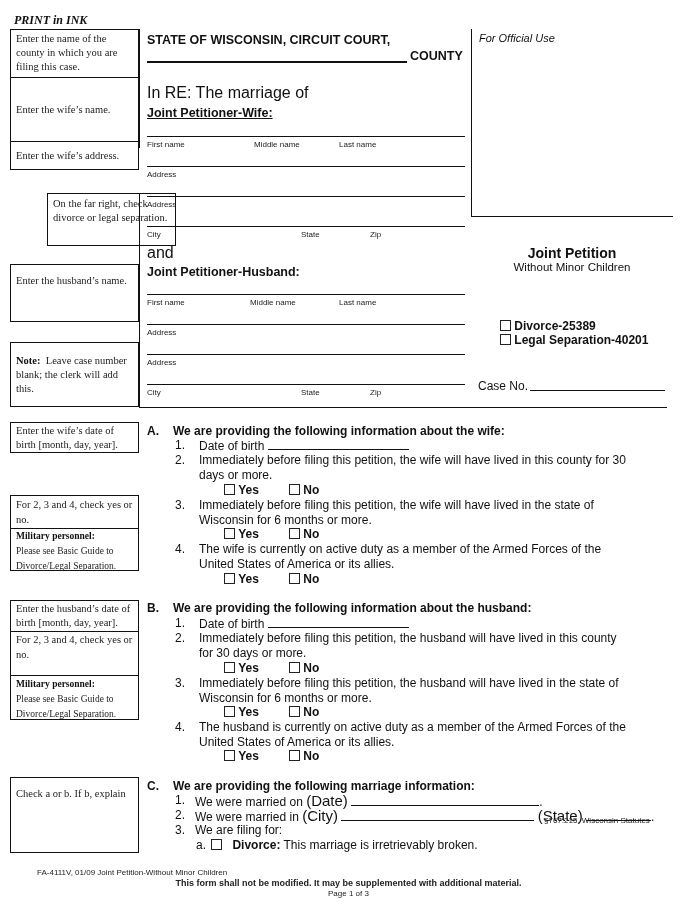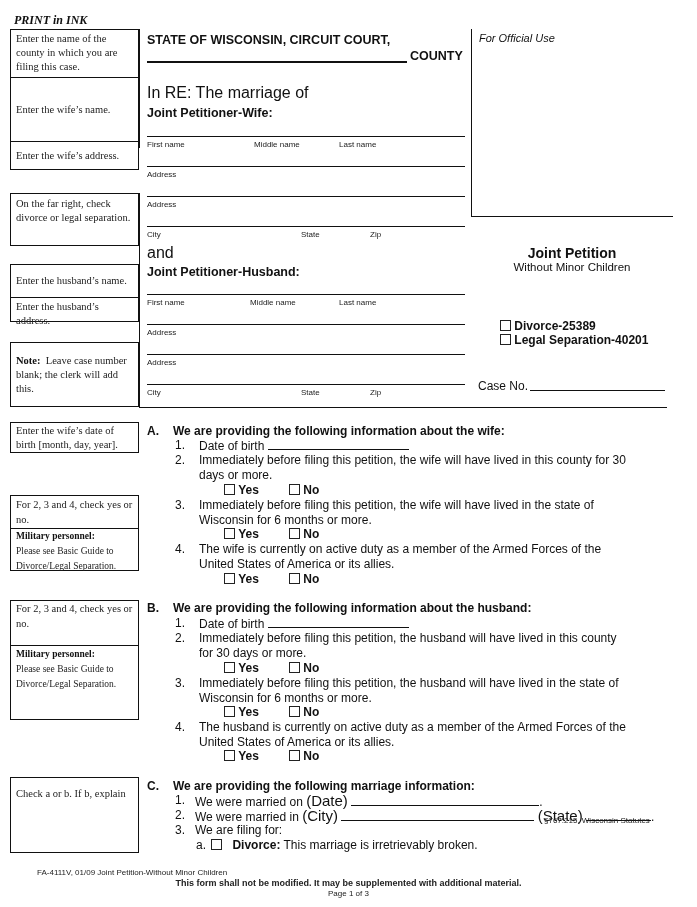--- a/index.html
+++ b/index.html
@@ -46,44 +46,43 @@
 <div class="ibox" style="top:29px;height:141px;">
   <div class="cell" style="height:47px;">Enter the name of the county in which you are filing this case.</div>
   <div class="cell" style="height:64px;display:flex;align-items:center;">
       <span>Enter the wife’s name.</span>
     </div>
   <div class="cell" style="height:28px;display:flex;align-items:center;">
       <span>Enter the wife’s address.</span>
     </div>
 </div>
 
-<div class="ibox" style="top:193px;height:53px;">
+<div class="ibox" style="top:193px;height:53px;margin-left:37px;">
   <div class="cell" style="padding-top:3px;">On the far right, check divorce or legal separation.</div>
 </div>
 
 <div class="ibox" style="top:264px;height:58px;">
   <div class="cell" style="height:32px;display:flex;align-items:center;">
       <span>Enter the husband’s name.</span>
     </div>
-  <div class="cell" style="height:31px;">Enter the husband’s address.</div>
 </div>
 
 <div class="ibox" style="top:342px;height:65px;">
   <div class="cell" style="padding-top:11px;"><b>Note:</b>&nbsp; <span>Leave case number blank; the clerk will add this.</span></div>
 </div>
 
 <div class="vline" style="left:139px;top:29px;height:119px;"></div>
 <div class="vline" style="left:139px;top:193px;height:215px;"></div>
 
 <div class="abs caption-title" style="left:147px;top:33px;">STATE OF WISCONSIN, CIRCUIT COURT,</div>
 <div class="hline" style="left:147px;top:61px;width:260px;height:2px;"></div>
 <div class="abs caption-title" style="left:410px;top:49px;">COUNTY</div>
 
 <div class="abs normal12" style="left:147px;top:84px;">In RE: The marriage of</div>
-<div class="abs caption-title" style="left:147px;top:106px;">Joint Petitioner-Wife:</div>
+<div class="abs caption-title" style="left:147px;top:106px;text-decoration:underline;">Joint Petitioner-Wife:</div>
 
 <div class="hline" style="left:147px;top:136px;width:318px;"></div>
 <div class="lbl" style="left:147px;top:140px;">First name</div>
 <div class="lbl" style="left:254px;top:140px;">Middle name</div>
 <div class="lbl" style="left:339px;top:140px;">Last name</div>
 <div class="hline" style="left:147px;top:166px;width:318px;"></div>
 <div class="lbl" style="left:147px;top:170px;">Address</div>
 <div class="hline" style="left:147px;top:196px;width:318px;"></div>
 <div class="lbl" style="left:147px;top:200px;">Address</div>
 <div class="hline" style="left:147px;top:226px;width:318px;"></div>
@@ -165,20 +164,21 @@
   <span class="num">4.</span>
   <span class="txt">The wife is currently on active duty as a member of the Armed Forces of the</span>
   <span class="txt" style="top:15px;">United States of America or its allies.</span>
 </div>
 <div class="yn" style="left:224px;top:572px;">
   <span class="opt" style="left:0;"><span class="checkbox"></span> <span>Yes</span></span>
   <span class="opt" style="left:65px;"><span class="checkbox"></span> <span>No</span></span>
 </div>
 
 <div class="ibox" style="top:600px;height:120px;">
+  <div class="cell" style="height:30px;padding-top:1px;">Enter the husband’s date of birth [month, day, year].</div>
   <div class="cell" style="height:44px;padding-top:0;line-height:15px;">For 2, 3 and 4, check yes or no.</div>
   <div class="cell small" style="padding-top:1px;"><b>Military personnel:</b><br><span>Please see Basic Guide to Divorce/Legal Separation.</span></div>
 </div>
 
 <div class="sec-head sec-letter" style="top:601px;">B.</div>
 <div class="sec-head sec-text" style="top:601px;">We are providing the following information about the husband:</div>
 
 <div class="item" style="left:175px;top:616px;">
   <span class="num">1.</span>
   <span class="txt"><span>Date of birth</span> <span class="uline" style="width:141px;"></span></span>

